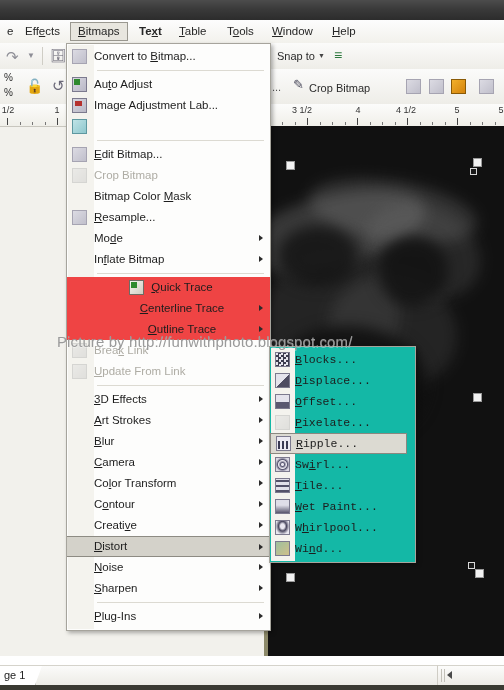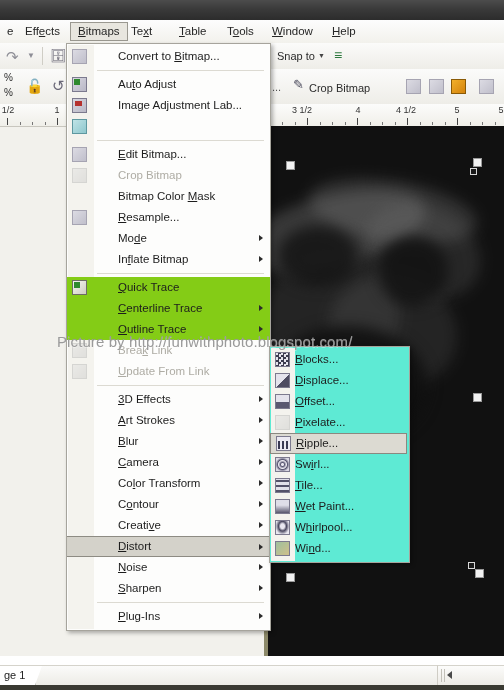--- a/index.html
+++ b/index.html
@@ -80,35 +80,35 @@
     border-right:5px solid #4a4a4a;border-top:4px solid transparent;border-bottom:4px solid transparent;}
   .grip{position:absolute;top:3px;width:1px;height:13px;background:#c3c1b9;}
   .bottom-edge{position:absolute;left:0;top:685px;width:504px;height:5px;background:#3a3a32;}
 
   
   .dropdown{position:absolute;left:66px;top:43px;width:203px;
     background:#fdfdfc;border:1px solid #a6a49c;
     box-shadow:2px 2px 4px rgba(0,0,0,.30);z-index:50;padding:2px 0 3px 0;}
   .dd-gutter{position:absolute;left:1px;top:1px;width:26px;bottom:1px;background:#f4f3ee;}
   .mrow{position:relative;height:21px;line-height:21px;display:flex;align-items:center;
-    padding-left:0;cursor:default;gap:24px;}
+    padding-left:0;cursor:default;}
   .mrow .mi{width:27px;height:21px;position:relative;flex:0 0 27px;}
   .mrow .ml{font-size:11.5px;color:#1d1d1d;white-space:nowrap;}
   .mrow .ml u{text-decoration:underline;}
   .mrow.disabled .ml{color:#aeaca4;}
   .mrow .arr{position:absolute;right:7px;top:7px;width:0;height:0;
     border-left:4px solid #2b2b2b;border-top:3.5px solid transparent;border-bottom:3.5px solid transparent;}
   .msep{height:1px;margin:3px 6px 3px 30px;background:#dcdad2;}
-  .mrow.hl-cream{background:#84cc16;}
+  .mrow.hl-cream{background:#ef4444;justify-content:center;}
   .mrow.hl-gray{background:#d4d2ca;border-top:1px solid #8d8b83;border-bottom:1px solid #8d8b83;height:19px;line-height:19px;}
 
   
   .submenu{position:absolute;left:269px;top:346px;width:137px;
-    background:#5eead4;border:1px solid #a6a49c;
-    box-shadow:2px 2px 4px rgba(0,0,0,.30);z-index:55;padding:2px 2px 3px 0;}
+    background:#14b8a6;border:1px solid #a6a49c;
+    box-shadow:2px 2px 4px rgba(0,0,0,.30);z-index:55;padding:2px 8px 3px 0;font-family:Liberation Mono, monospace;}
   .submenu .sgutter{position:absolute;left:1px;top:1px;width:24px;bottom:1px;background:#f4f3ee;}
   .srow{position:relative;height:21px;line-height:21px;display:flex;align-items:center;}
   .srow .si{width:25px;flex:0 0 25px;height:21px;position:relative;}
   .srow .sl{font-size:11.5px;color:#1d1d1d;}
   .srow .sl u{text-decoration:underline;}
   .srow.sel{background:#dcdad2;border:1px solid #8a8880;height:19px;line-height:19px;}
 
   
   .pix{position:absolute;left:5px;top:3px;width:15px;height:15px;
     border:1px solid #7c7a8e;background:linear-gradient(135deg,#c9c8d6,#9e9cb2);
@@ -129,21 +129,21 @@
 <body>
 
 <div id="app">
 
   <div class="titlebar"></div>
 
   <div class="menubar">
     <div class="menu-item" style="left:0px;">e</div>
     <div class="menu-item" style="left:18px;"><span>Eff<u>e</u>cts</span></div>
     <div class="menu-item active" style="left:70px;"><span><u>B</u>itmaps</span></div>
-    <div class="menu-item" style="left:124px;"><span>Te<u>x</u>t</span></div>
+    <div class="menu-item" style="left:132px;font-weight:bold;"><span>Te<u>x</u>t</span></div>
     <div class="menu-item" style="left:172px;"><span><u>T</u>able</span></div>
     <div class="menu-item" style="left:220px;"><span>T<u>o</u>ols</span></div>
     <div class="menu-item" style="left:265px;"><span><u>W</u>indow</span></div>
     <div class="menu-item" style="left:325px;"><span><u>H</u>elp</span></div>
   </div>
 
   <div class="toolbar1">
     <div class="ico" style="left:6px;top:6px;font-size:15px;color:#8e8e96;">↷</div>
     <div class="ico" style="left:27px;top:9px;font-size:8px;color:#8e8e96;">▼</div>
     <div class="tb-sep" style="left:42px;"></div>

